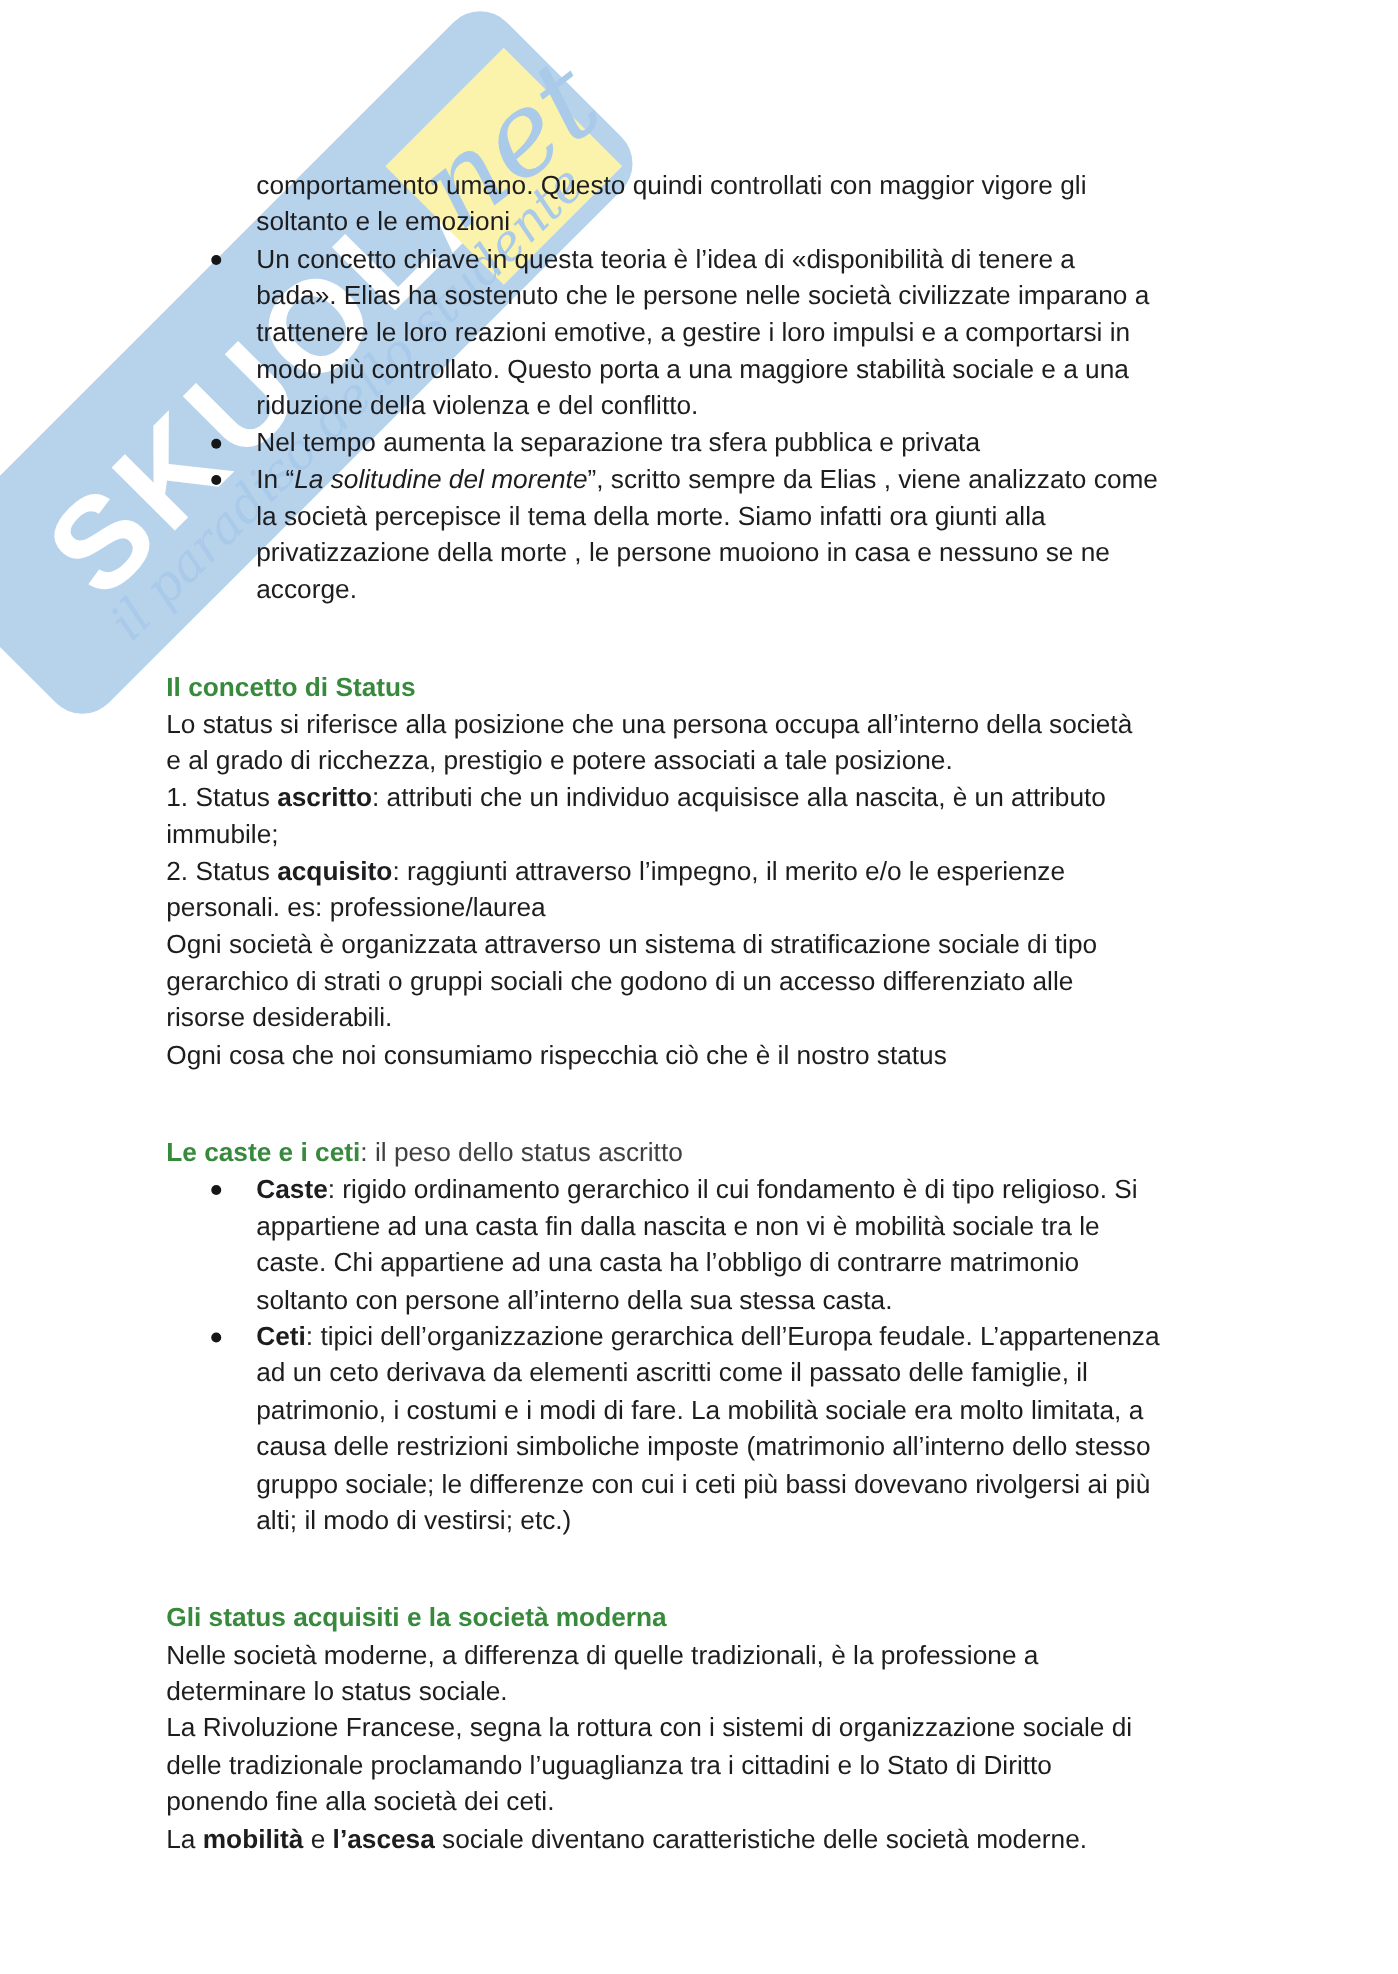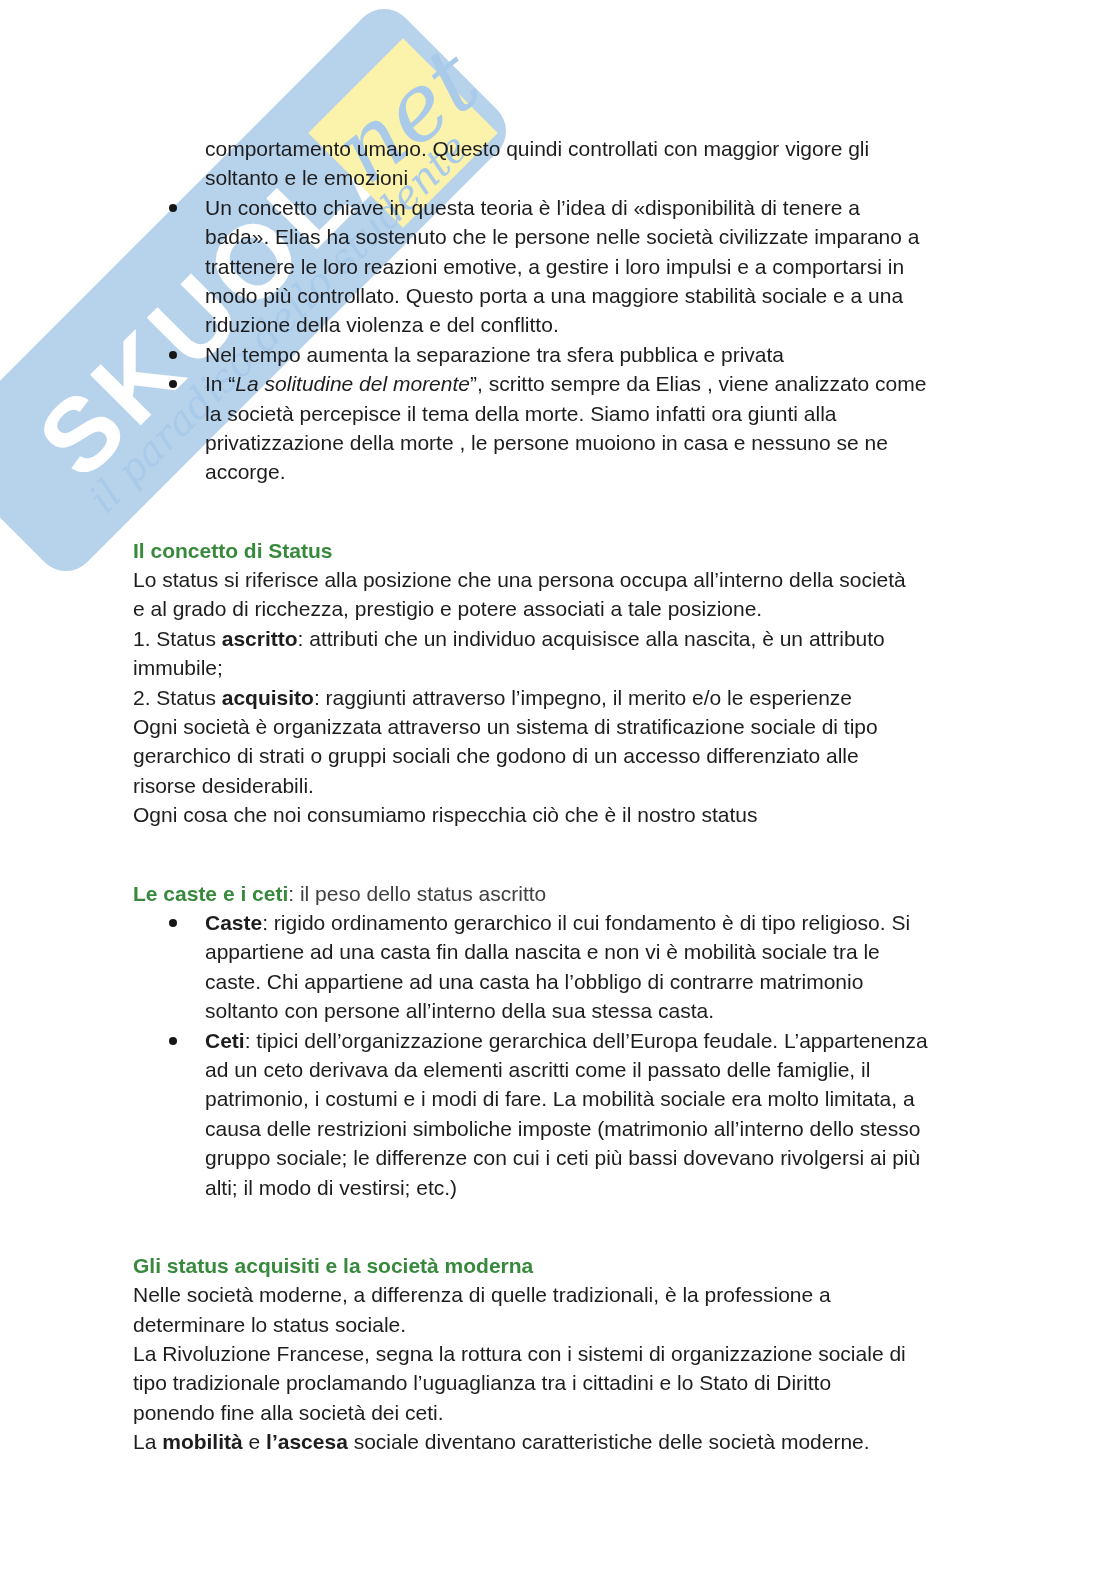--- a/index.html
+++ b/index.html
@@ -106,37 +106,38 @@
       <div class="line ind"><span class="dot"></span><span>In “</span><span class="i">La solitudine del morente</span><span>”, scritto sempre da Elias , viene analizzato come</span></div>
       <div class="line ind"><span>la società percepisce il tema della morte. Siamo infatti ora giunti alla</span></div>
       <div class="line ind"><span>privatizzazione della morte , le persone muoiono in casa e nessuno se ne</span></div>
       <div class="line ind"><span>accorge.</span></div>
       <div class="line heading"><span class="hb">Il concetto di Status</span></div>
       <div class="line"><span>Lo status si riferisce alla posizione che una persona occupa all’interno della società</span></div>
       <div class="line"><span>e al grado di ricchezza, prestigio e potere associati a tale posizione.</span></div>
       <div class="line"><span>1. Status </span><span class="b">ascritto</span><span>: attributi che un individuo acquisisce alla nascita, è un attributo</span></div>
       <div class="line"><span>immubile;</span></div>
       <div class="line"><span>2. Status </span><span class="b">acquisito</span><span>: raggiunti attraverso l’impegno, il merito e/o le esperienze</span></div>
+      <div class="line"><span>personali. es: professione/laurea</span></div>
       <div class="line"><span>Ogni società è organizzata attraverso un sistema di stratificazione sociale di tipo</span></div>
       <div class="line"><span>gerarchico di strati o gruppi sociali che godono di un accesso differenziato alle</span></div>
       <div class="line"><span>risorse desiderabili.</span></div>
       <div class="line"><span>Ogni cosa che noi consumiamo rispecchia ciò che è il nostro status</span></div>
       <div class="line heading"><span class="hb">Le caste e i ceti</span><span class="hl">: il peso dello status ascritto</span></div>
       <div class="line ind"><span class="dot"></span><span class="b">Caste</span><span>: rigido ordinamento gerarchico il cui fondamento è di tipo religioso. Si</span></div>
       <div class="line ind"><span>appartiene ad una casta fin dalla nascita e non vi è mobilità sociale tra le</span></div>
       <div class="line ind"><span>caste. Chi appartiene ad una casta ha l’obbligo di contrarre matrimonio</span></div>
       <div class="line ind"><span>soltanto con persone all’interno della sua stessa casta.</span></div>
       <div class="line ind"><span class="dot"></span><span class="b">Ceti</span><span>: tipici dell’organizzazione gerarchica dell’Europa feudale. L’appartenenza</span></div>
       <div class="line ind"><span>ad un ceto derivava da elementi ascritti come il passato delle famiglie, il</span></div>
       <div class="line ind"><span>patrimonio, i costumi e i modi di fare. La mobilità sociale era molto limitata, a</span></div>
       <div class="line ind"><span>causa delle restrizioni simboliche imposte (matrimonio all’interno dello stesso</span></div>
       <div class="line ind"><span>gruppo sociale; le differenze con cui i ceti più bassi dovevano rivolgersi ai più</span></div>
       <div class="line ind"><span>alti; il modo di vestirsi; etc.)</span></div>
       <div class="line heading"><span class="hb">Gli status acquisiti e la società moderna</span></div>
       <div class="line"><span>Nelle società moderne, a differenza di quelle tradizionali, è la professione a</span></div>
       <div class="line"><span>determinare lo status sociale.</span></div>
       <div class="line"><span>La Rivoluzione Francese, segna la rottura con i sistemi di organizzazione sociale di</span></div>
-      <div class="line"><span>tipo tradizionale proclamando l’uguaglianza tra i cittadini e lo Stato di Diritto</span></div>
+      <div class="line"><span>delle tradizionale proclamando l’uguaglianza tra i cittadini e lo Stato di Diritto</span></div>
       <div class="line"><span>ponendo fine alla società dei ceti.</span></div>
       <div class="line"><span>La </span><span class="b">mobilità</span><span> e </span><span class="b">l’ascesa</span><span> sociale diventano caratteristiche delle società moderne.</span></div>
     </div>
 
 </div>
 
 </body></html>

